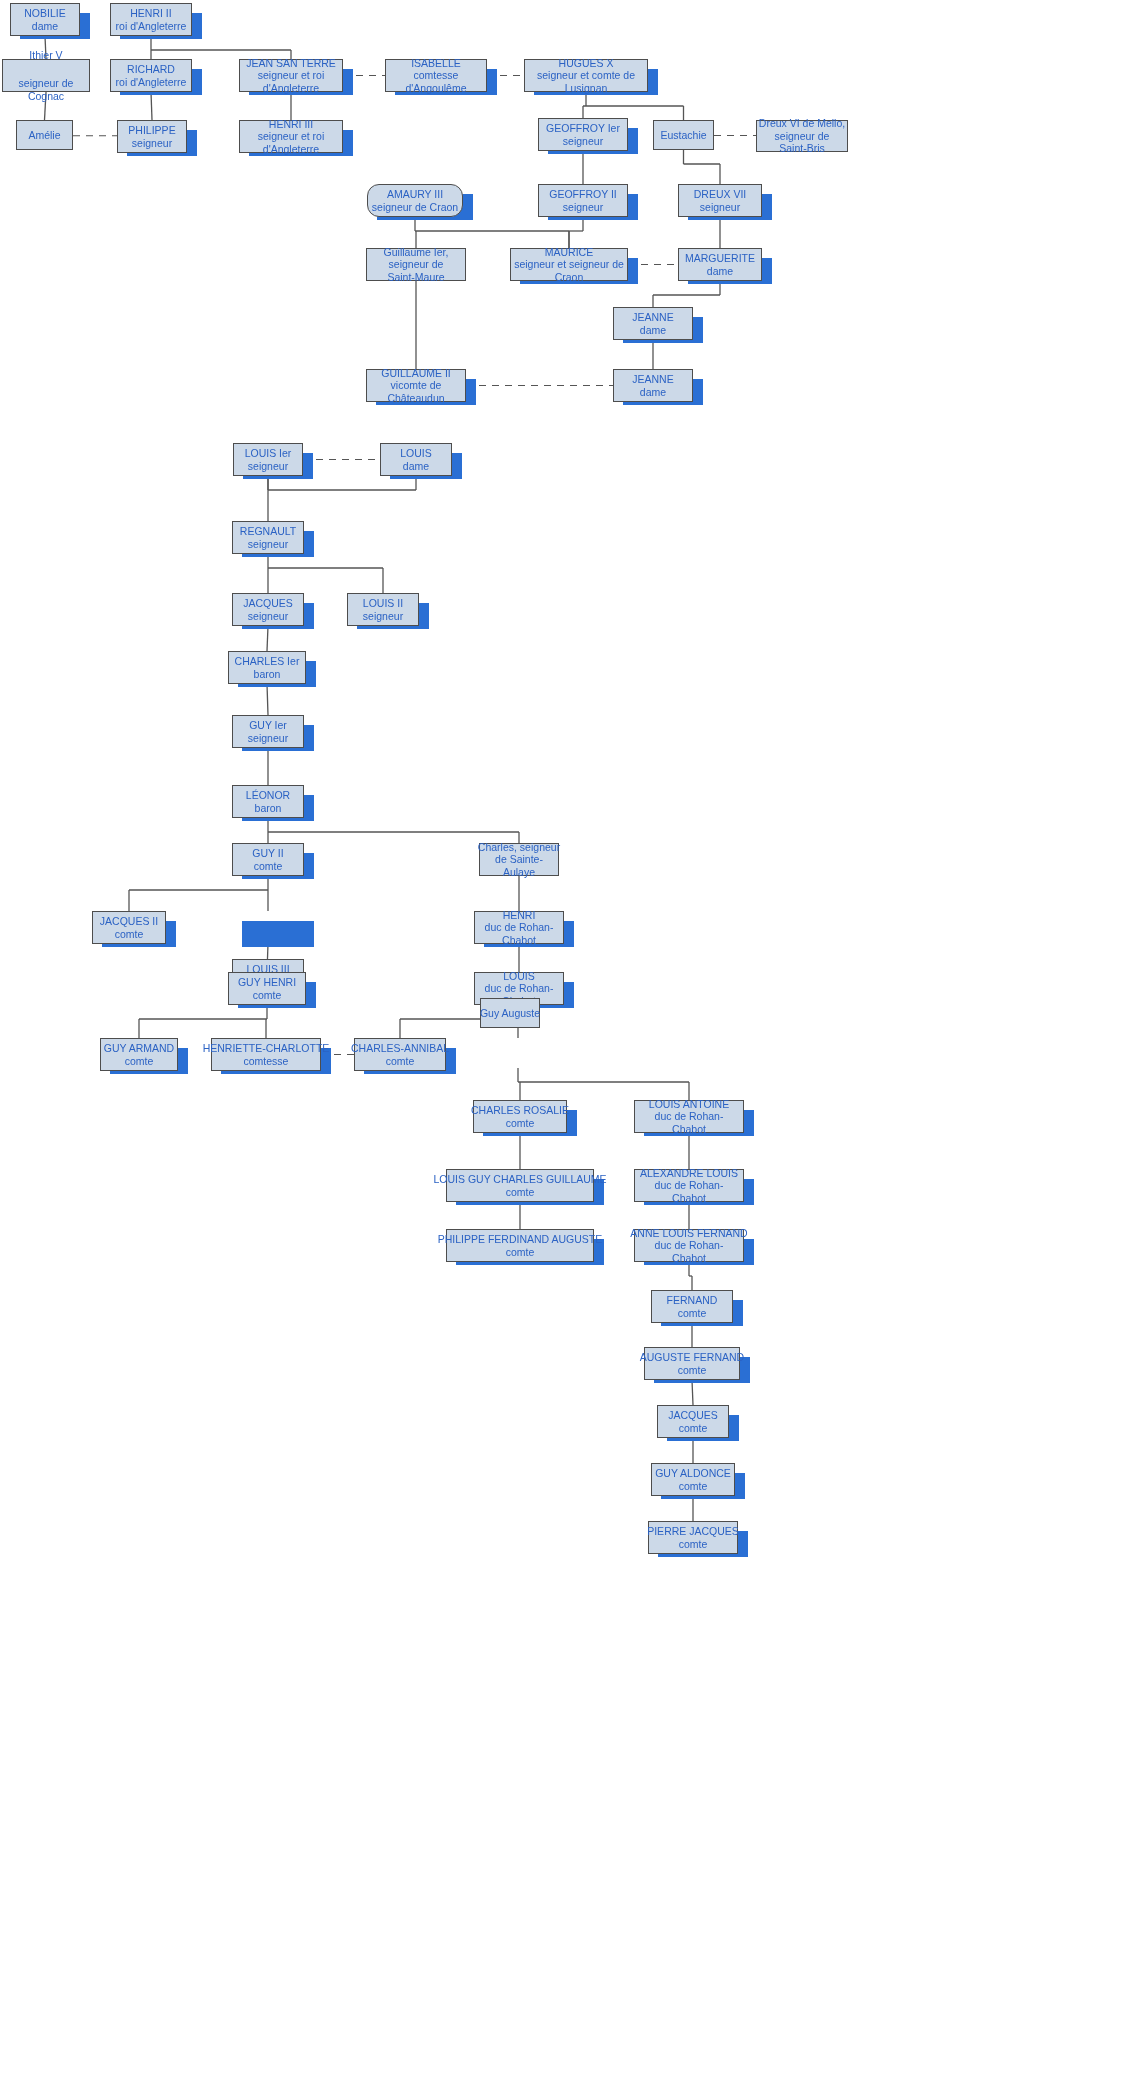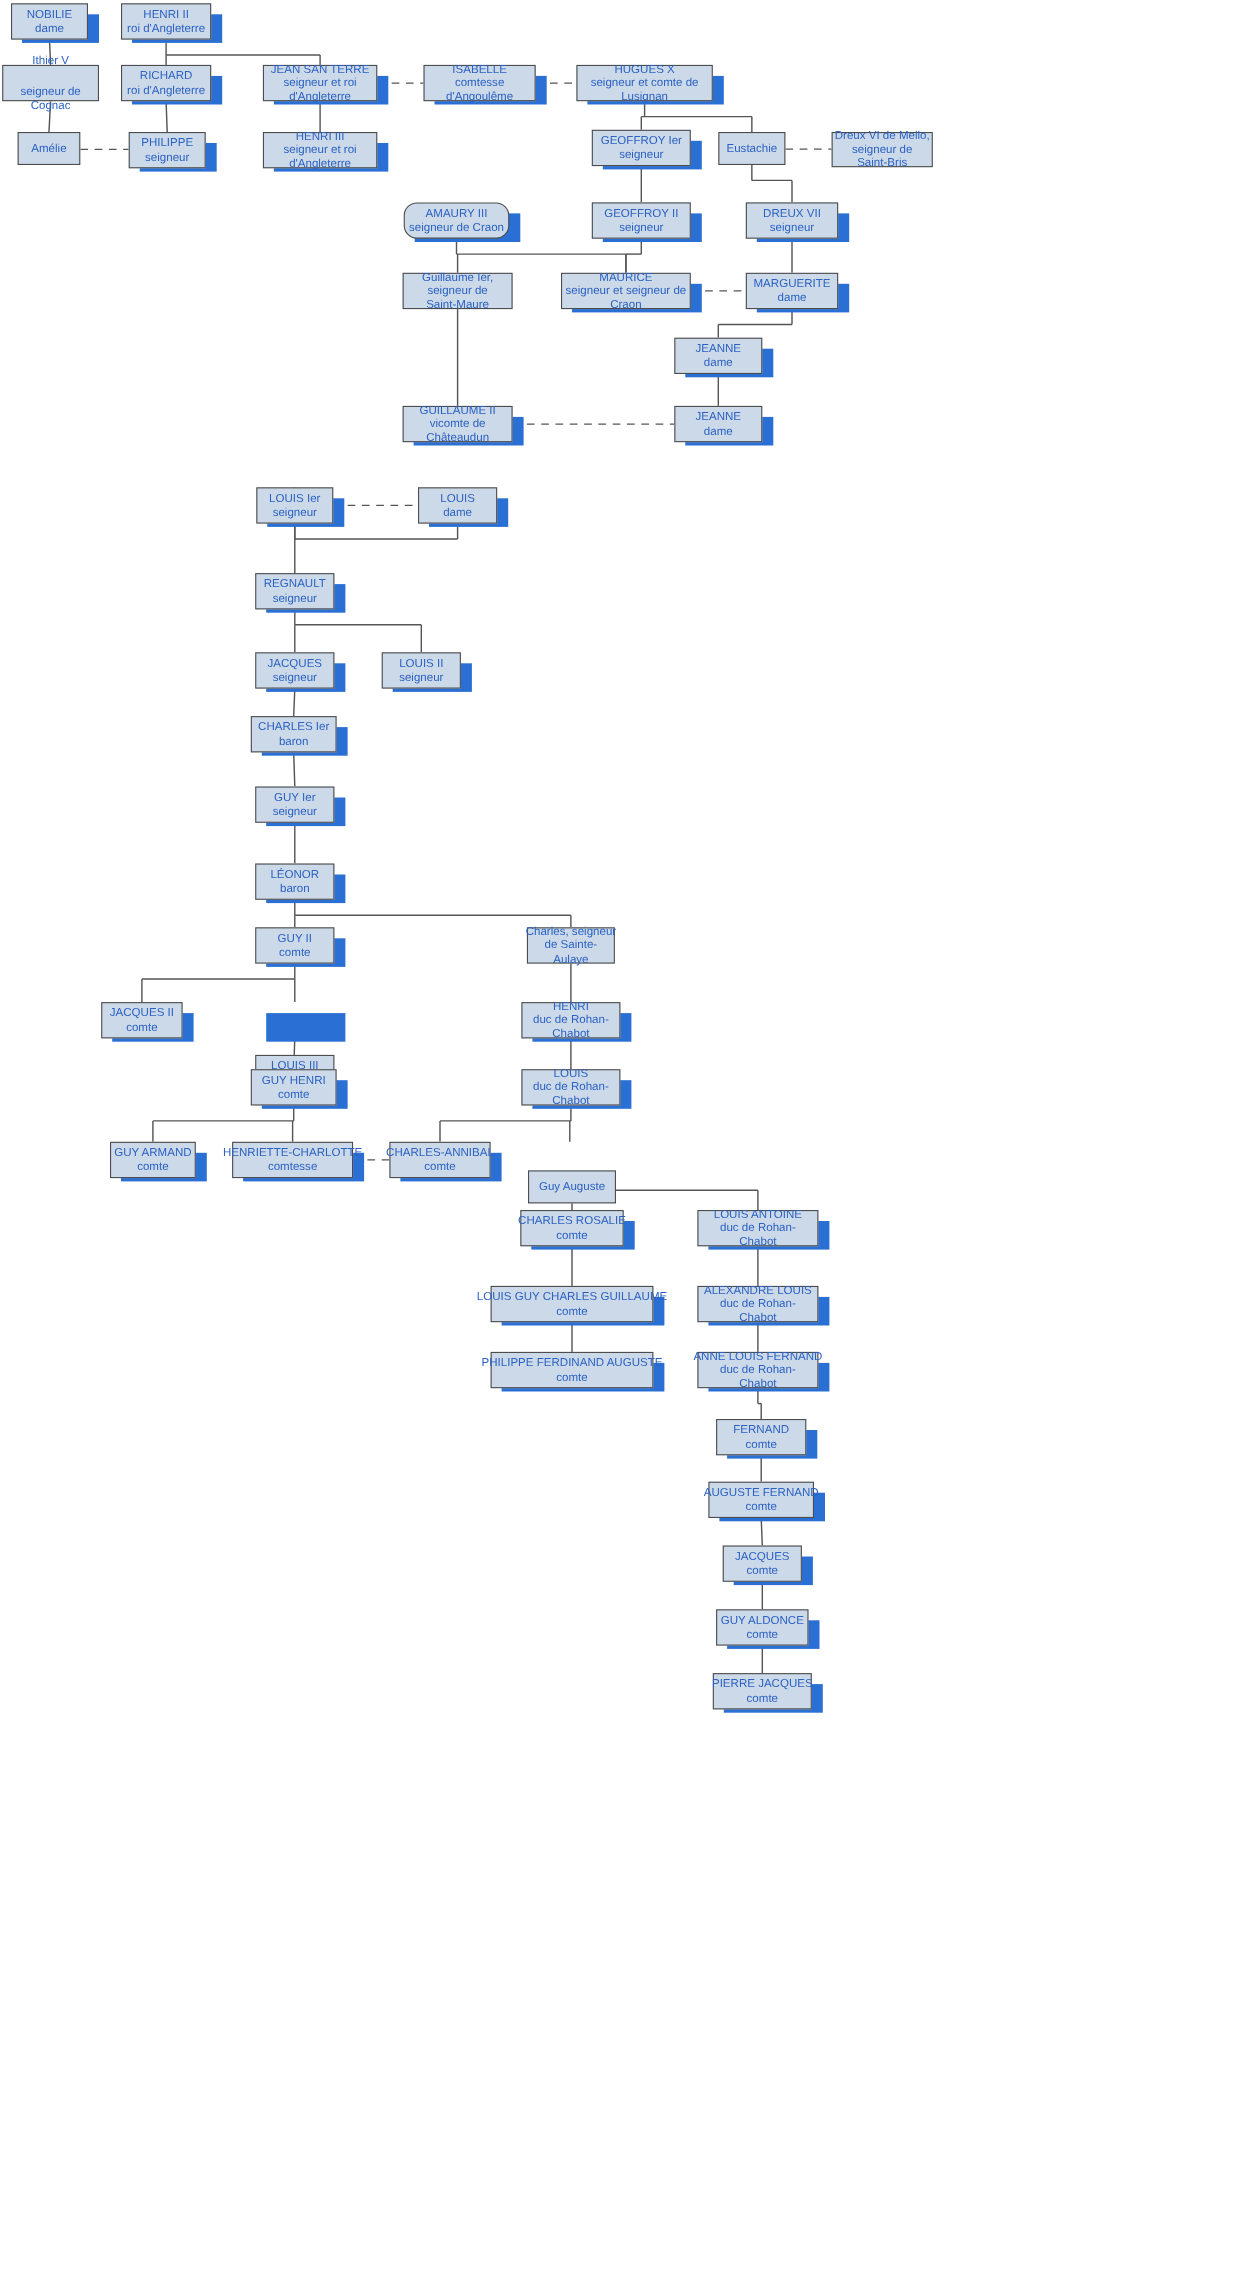--- a/index.html
+++ b/index.html
@@ -330,21 +330,21 @@
       <span class="l2">comte</span>
     </div>
     <div class="node" style="left: 211px; top: 1038px; width: 110px; height: 33px;">
       <span class="l1">HENRIETTE-CHARLOTTE</span>
       <span class="l2">comtesse</span>
     </div>
     <div class="node" style="left: 354px; top: 1038px; width: 92px; height: 33px;">
       <span class="l1">CHARLES-ANNIBAL</span>
       <span class="l2">comte</span>
     </div>
-    <div class="node" style="left: 480px; top: 1064px; width: 80px; height: 30px;">
+    <div class="node" style="left: 480px; top: 998px; width: 60px; height: 30px;">
       <span class="l1">Guy Auguste</span>
     </div>
     <div class="node" style="left: 473px; top: 1100px; width: 94px; height: 33px;">
       <span class="l1">CHARLES ROSALIE</span>
       <span class="l2">comte</span>
     </div>
     <div class="node" style="left: 634px; top: 1100px; width: 110px; height: 33px;">
       <span class="l1">LOUIS ANTOINE</span>
       <span class="l2">duc de Rohan-Chabot</span>
     </div>

